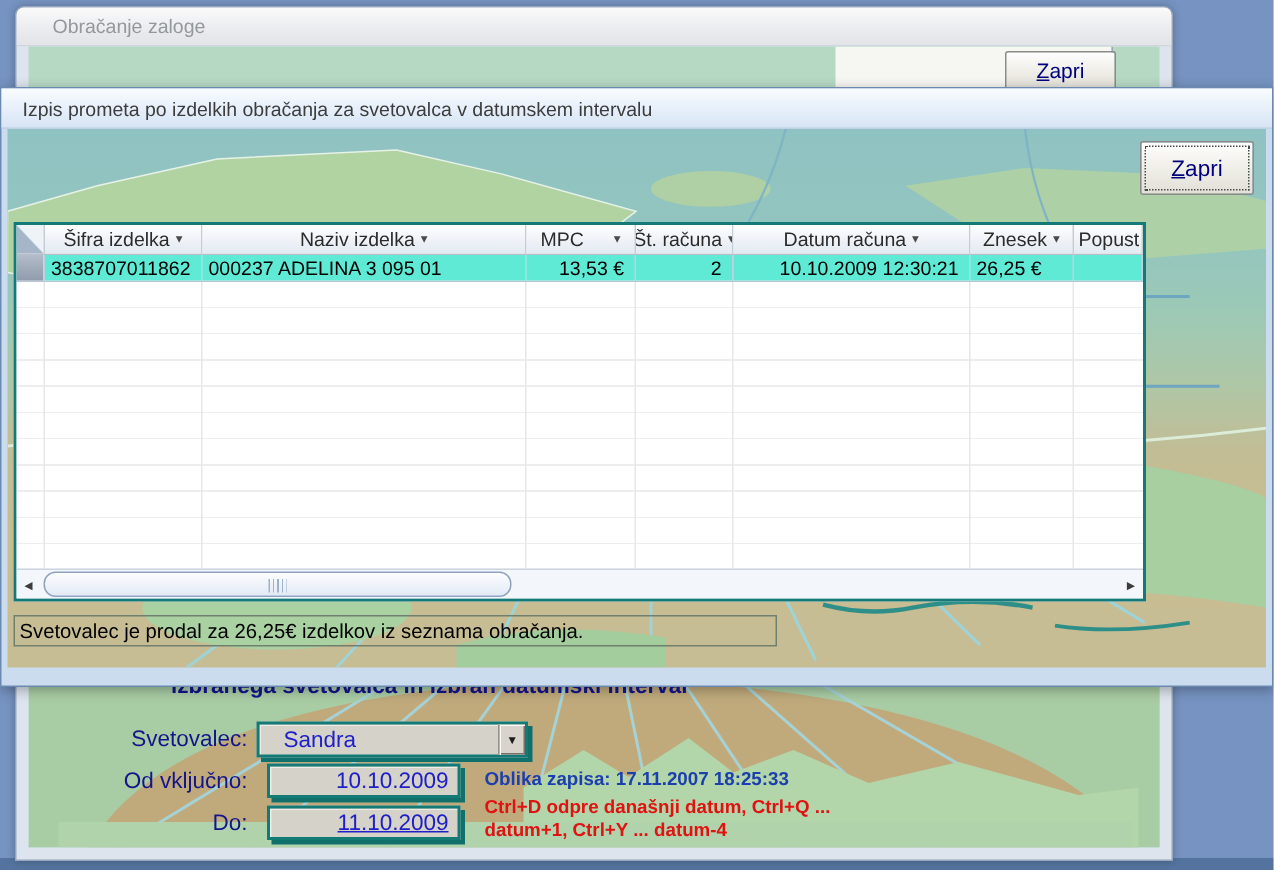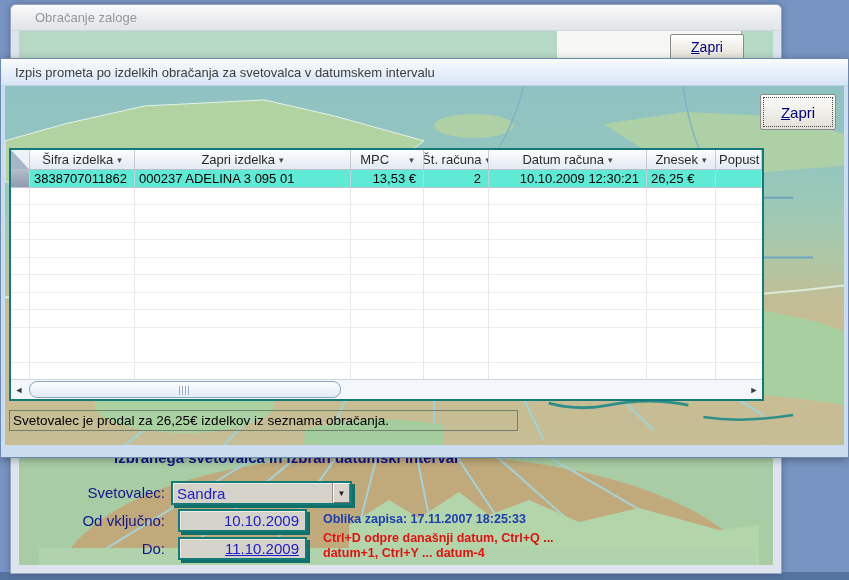--- a/index.html
+++ b/index.html
@@ -29,21 +29,21 @@
   .bgwin-zapri { position:absolute; left:640px; top:3px; width:74px; height:26px; font-size:14px; }
 
   .bg-heading { position:absolute; left:95px; top:418px; font-size:15px; font-weight:bold;
            color:#14148c; white-space:nowrap; }
 
   .frm-label { position:absolute; left:30px; width:116px; text-align:right;
            font-size:15px; color:#15158a; white-space:nowrap; }
   .field { position:absolute; background:#d5d2ca; border:2px solid #147a76;
            box-shadow:inset 1px 1px 0 #eeece6, 3px 3px 0 0 #0f706c;
            font-size:15px; color:#2020c8; display:flex; align-items:center; }
-  .combo-value { flex:1; padding-left:4px; overflow:hidden; white-space:nowrap; }
+  .combo-value { flex:1; padding-left:16px; overflow:hidden; white-space:nowrap; }
   .combo-btn { width:18px; align-self:stretch; background:#d8d4cc;
            border-left:1px solid #97938b; display:flex; align-items:center; justify-content:center;
            font-size:8px; color:#1c1c1c;
            box-shadow:inset 1px 1px 0 #fbfaf7, inset -1px -1px 0 #77736b; }
   .date-value { flex:1; text-align:right; padding-right:6px; }
 
   .note-blue { position:absolute; left:304px; top:481px; font-size:12.5px; font-weight:bold;
            color:#1d3fae; white-space:nowrap; }
   .note-red  { position:absolute; left:304px; top:500px; font-size:12.5px; font-weight:bold;
            color:#e01212; line-height:15px; white-space:nowrap; }
@@ -200,21 +200,21 @@
     </button>
 
     <div class="grid">
       <div class="grid-header">
         <div class="gh gh-corner w-sel"></div>
         <div class="gh w0">
           <span>Šifra izdelka</span>
           <span class="filter-arrow">▾</span>
         </div>
         <div class="gh w1">
-          <span>Zapri izdelka</span>
+          <span>Naziv izdelka</span>
           <span class="filter-arrow">▾</span>
         </div>
         <div class="gh w2">
           <span>MPC</span>
           <span class="filter-arrow">▾</span>
         </div>
         <div class="gh w3">
           <span>Št. računa</span>
           <span class="filter-arrow">▾</span>
         </div>

